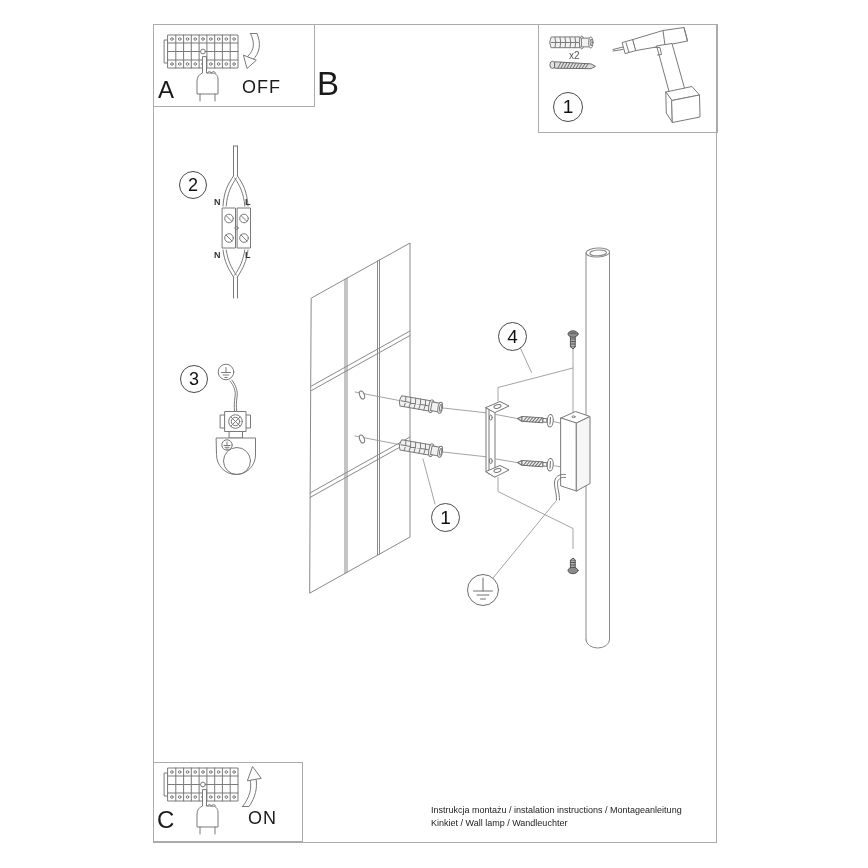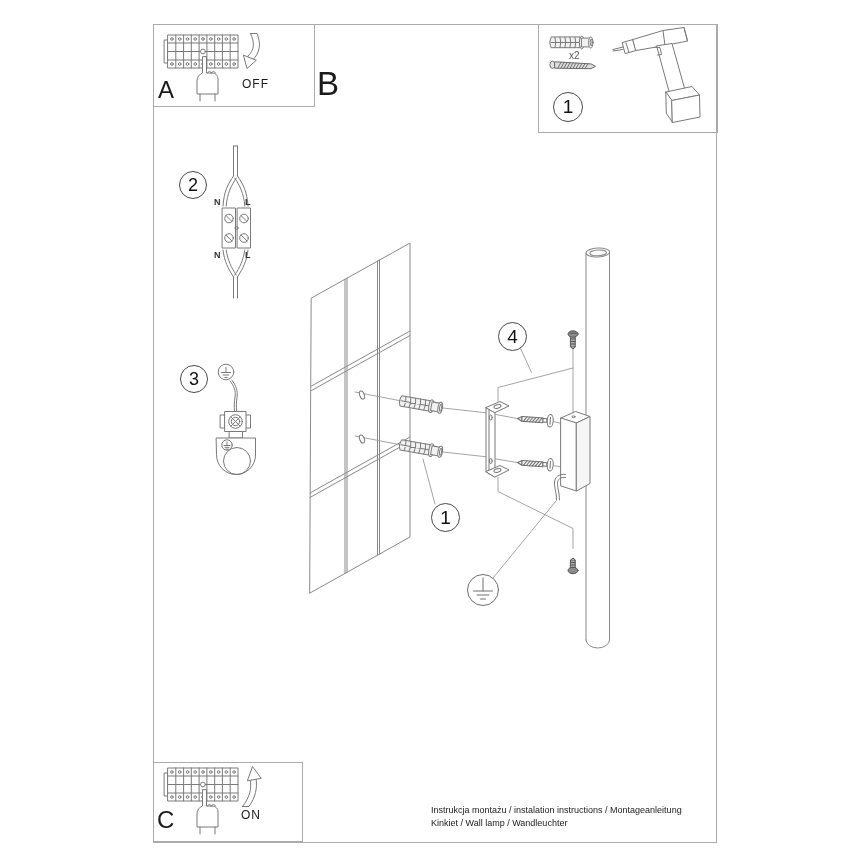--- a/index.html
+++ b/index.html
@@ -9,21 +9,21 @@
   #page-frame{left:153px;top:24px;width:562px;height:817px;}
   #box-a{left:153px;top:24px;width:160px;height:81px;}
   #box-parts{left:538px;top:24px;width:178px;height:107px;}
   #box-c{left:153px;top:762px;width:148px;height:78px;}
   svg.art{position:absolute;left:0;top:0;z-index:2;pointer-events:none;}
   .txt{position:absolute;z-index:3;color:#1a1a1a;white-space:nowrap;}
   .badge{position:absolute;z-index:3;border:1.2px solid #4a4a4a;border-radius:50%;
     display:flex;align-items:center;justify-content:center;color:#111;background:#fff;}
   .lbl-big{font-size:24px;}
   .lbl-huge{font-size:33px;}
-  .lbl-sw{font-size:12px;letter-spacing:1px;}
+  .lbl-sw{font-size:18px;letter-spacing:1px;}
   .nl{font-size:9px;font-weight:700;color:#333;}
   .footer-line{font-size:9px;color:#222;}
 </style>
 </head>
 <body>
 
 <div class="page">
 
   <div class="frame" id="page-frame"></div>
   <div class="frame" id="box-a"></div>
@@ -245,21 +245,21 @@
       <rect x="570.8" y="560" width="4.4" height="9" fill="#b0b0b0"></rect>
       <path d="M570.8,562.5 H575.2 M570.8,565 H575.2 M570.8,567.5 H575.2"></path>
       <ellipse cx="573" cy="570.5" rx="5" ry="3.2" fill="#8c8c8c"></ellipse>
     </g>
   </svg>
 
   <span class="txt lbl-big" style="left:158px;top:76px;">A</span>
   <span class="txt lbl-huge" style="left:317px;top:65px;">B</span>
   <span class="txt lbl-big" style="left:157px;top:806px;">C</span>
   <span class="txt lbl-sw" style="left:242px;top:77px;">OFF</span>
-  <span class="txt lbl-sw" style="left:241px;top:808px;">ON</span>
+  <span class="txt lbl-sw" style="left:248px;top:808px;">ON</span>
   <span class="txt" style="left:569px;top:50px;font-size:10px;color:#555;">x2</span>
 
   <div class="badge" style="left:553px;top:92px;width:28px;height:28px;font-size:19px;">
     <span>1</span>
     </div>
   <div class="badge" style="left:179px;top:171px;width:26px;height:26px;font-size:18px;">
     <span>2</span>
     </div>
   <div class="badge" style="left:180px;top:365px;width:26px;height:26px;font-size:18px;">
     <span>3</span>

